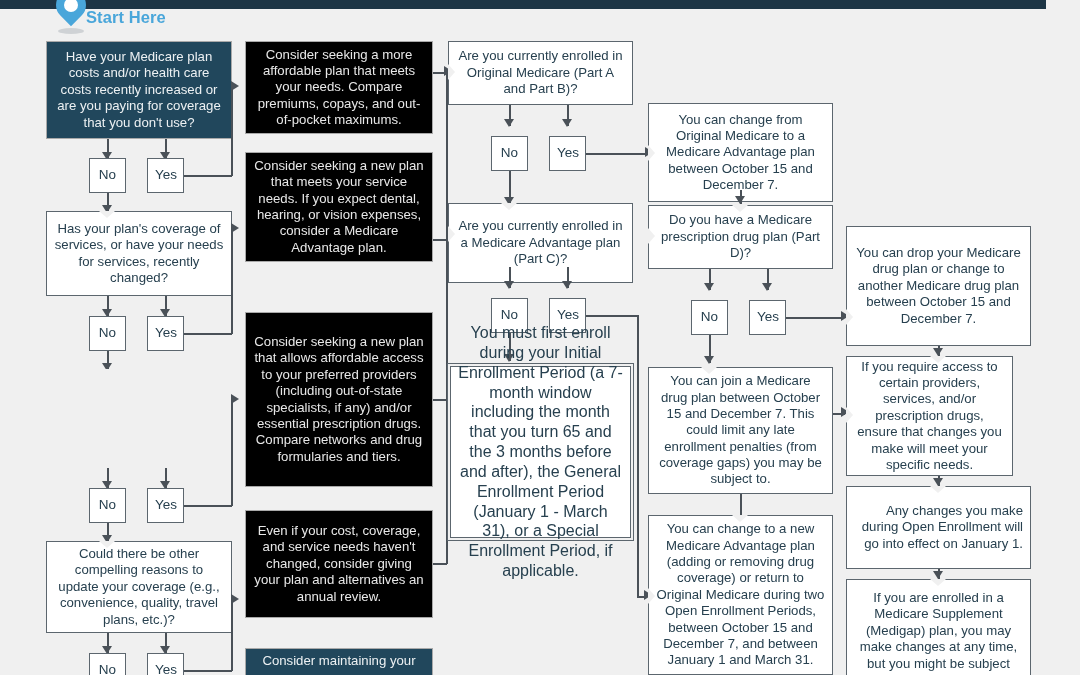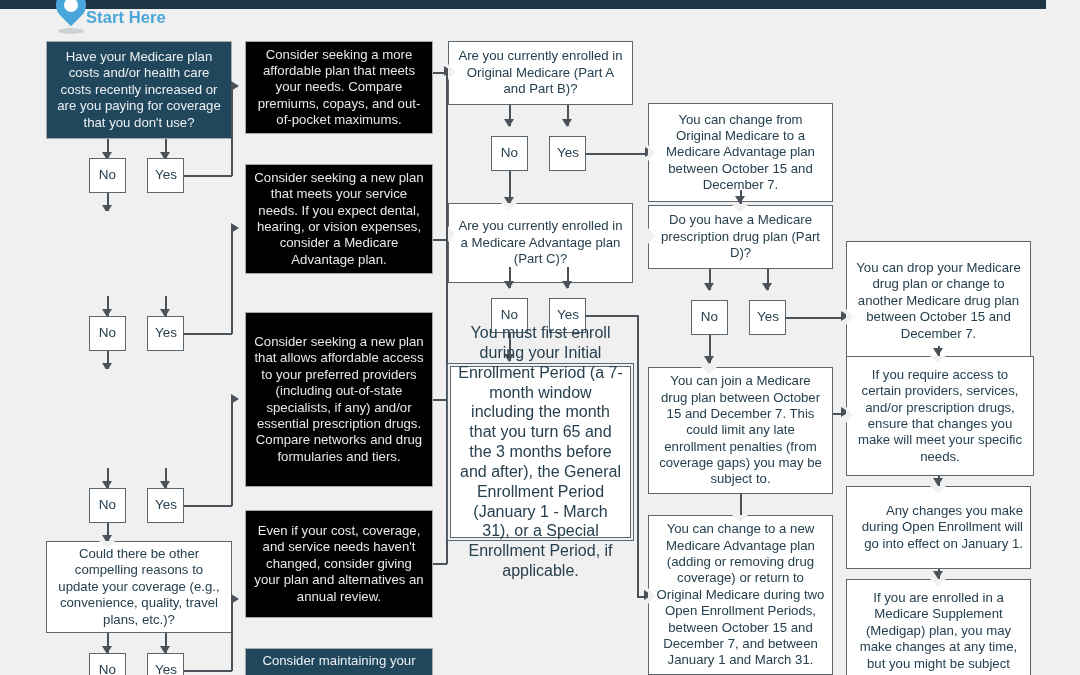--- a/index.html
+++ b/index.html
@@ -145,20 +145,23 @@
     <span class="txt">Yes</span>
   </div>
 
   <div class="ln lh" style="left:184px; top:175px; width:48px;"></div>
   <div class="ln lv" style="left:231px; top:87px; height:89px;"></div>
   <div class="arrow-r" style="left:231px; top:81px;"></div>
 
   <div class="ln lv" style="left:107px; top:193px; height:18px;"></div>
   <div class="arrow-d" style="left:102px; top:205px;"></div>
 
+  <div class="node n-white" style="left:46px; top:211px; width:186px; height:85px;">
+    <span class="txt">Has your plan's coverage of services, or have your needs for services, recently changed?</span>
+  </div>
   <div class="notch" style="left:99px; top:211px;"></div>
 
   <div class="ln lv" style="left:107px; top:296px; height:20px;"></div>
   <div class="arrow-d" style="left:102px; top:309px;"></div>
   <div class="ln lv" style="left:165px; top:296px; height:20px;"></div>
   <div class="arrow-d" style="left:160px; top:309px;"></div>
 
   <div class="node n-yn" style="left:89px; top:316px; width:37px; height:35px;">
     <span class="txt">No</span>
   </div>
@@ -211,21 +214,21 @@
     <span class="txt">Yes</span>
   </div>
 
   <div class="ln lh" style="left:184px; top:670px; width:48px;"></div>
   <div class="ln lv" style="left:231px; top:600px; height:71px;"></div>
   <div class="arrow-r" style="left:231px; top:594px;"></div>
 
   <div class="node n-black" style="left:245px; top:41px; width:188px; height:93px;">
     <span class="txt">Consider seeking a more affordable plan that meets your needs. Compare premiums, copays, and out-of-pocket maximums.</span>
   </div>
-  <div class="node n-black" style="left:245px; top:164px; width:188px; height:110px;">
+  <div class="node n-black" style="left:245px; top:152px; width:188px; height:110px;">
     <span class="txt">Consider seeking a new plan that meets your service needs. If you expect dental, hearing, or vision expenses, consider a Medicare Advantage plan.</span>
   </div>
   <div class="node n-black" style="left:245px; top:312px; width:188px; height:175px;">
     <span class="txt">Consider seeking a new plan that allows affordable access to your preferred providers (including out-of-state specialists, if any) and/or essential prescription drugs. Compare networks and drug formularies and tiers.</span>
   </div>
   <div class="node n-black" style="left:245px; top:510px; width:188px; height:108px;">
     <span class="txt">Even if your cost, coverage, and service needs haven't changed, consider giving your plan and alternatives an annual review.</span>
   </div>
   <div class="node n-navy" style="left:245px; top:648px; width:188px; height:46px; align-items:flex-start;">
     <span class="txt">Consider maintaining your</span>
@@ -332,29 +335,29 @@
   <div class="ln lh" style="left:833px; top:413px; width:12px;"></div>
   <div class="arrow-r" style="left:841px; top:407px;"></div>
 
   <div class="node n-white" style="left:648px; top:515px; width:185px; height:160px;">
     <span class="txt">You can change to a new Medicare Advantage plan (adding or removing drug coverage) or return to Original Medicare during two Open Enrollment Periods, between October 15 and December 7, and between January 1 and March 31.</span>
   </div>
   <div class="notch" style="left:732px; top:515px;"></div>
   <div class="notch-l" style="left:648px; top:588px;"></div>
   <div class="ln lv" style="left:740px; top:494px; height:21px;"></div>
 
-  <div class="node n-white" style="left:846px; top:226px; width:185px; height:120px;margin-top:15px;">
+  <div class="node n-white" style="left:846px; top:226px; width:185px; height:120px;">
     <span class="txt">You can drop your Medicare drug plan or change to another Medicare drug plan between October 15 and December 7.</span>
   </div>
   <div class="notch-l" style="left:846px; top:309px;"></div>
 
   <div class="ln lv" style="left:938px; top:346px; height:10px;"></div>
   <div class="arrow-d" style="left:933px; top:348px;"></div>
 
-  <div class="node n-white" style="left:846px; top:356px; width:188px; height:120px;text-align:center;">
+  <div class="node n-white" style="left:846px; top:356px; width:167px; height:120px;text-align:center;">
     <span class="txt">If you require access to certain providers, services, and/or prescription drugs, ensure that changes you make will meet your specific needs.</span>
   </div>
   <div class="notch" style="left:930px; top:356px;"></div>
   <div class="notch-l" style="left:846px; top:407px;"></div>
 
   <div class="ln lv" style="left:938px; top:476px; height:10px;"></div>
   <div class="arrow-d" style="left:933px; top:478px;"></div>
 
   <div class="node n-white" style="left:846px; top:486px; width:185px; height:83px;text-align:right;">
     <span class="txt">Any changes you make during Open Enrollment will go into effect on January 1.</span>

